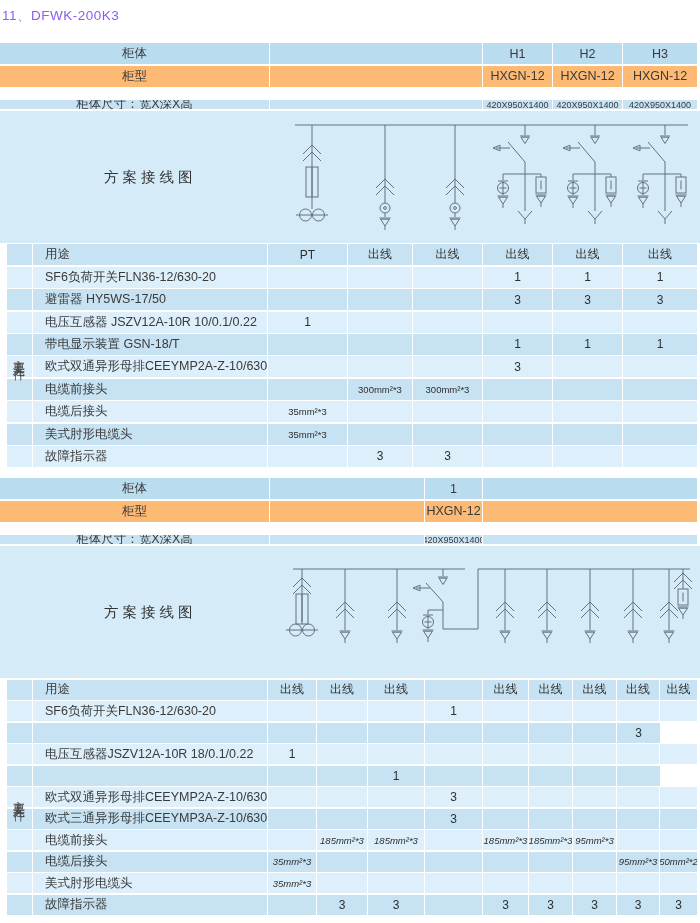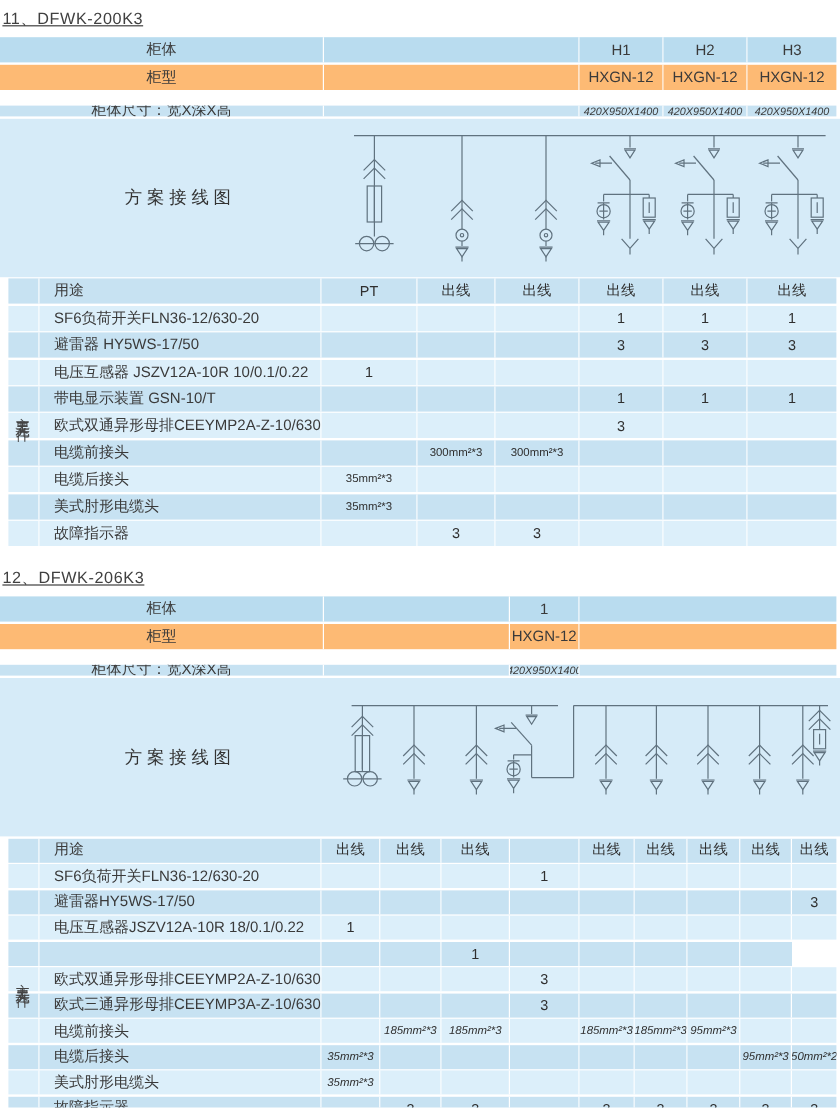--- a/index.html
+++ b/index.html
@@ -1,35 +1,35 @@
 <!DOCTYPE html>
 <html><head>
 <meta charset="utf-8">
 <style>
   html,body { margin:0; padding:0; }
   body {
     width:700px; height:923px; overflow:hidden; background:#fff;
     font-family:"Liberation Sans","DejaVu Sans",sans-serif;
     -webkit-font-smoothing:antialiased;
   }
-  .sec-title { font-size:13.5px; color:#404040; padding:7px 0 6px 2px; letter-spacing:0.5px;text-decoration:underline; }
+  .sec-title { font-size:13.5px; color:#8b5cf6; padding:7px 0 18px 2px; letter-spacing:0.5px; }
   
   .info .irow { display:grid; height:21px; margin-bottom:1.6px; }
   .t1-info .irow { grid-template-columns:270px 213px 70px 70px 74px; }
   .t2-info .irow { grid-template-columns:270px 155px 58px 214px; }
   .cell {
     display:flex; align-items:center; justify-content:center;
     font-size:12.5px; color:#3a3a3a; border-right:1.6px solid #fff;
     overflow:hidden; white-space:nowrap;
   }
   .irow .cell:last-child, .crow .cell:last-child { border-right:none; }
   .irow1 .cell { background:#b9dcef; }
   .irow2 .cell { background:#fdba74; }
   .irow3 .cell { background:#c7e2f2;margin-top:12px; }
-  .irow3 .v { font-size:9px;font-style:italic; }
+  .irow3 .v { font-size:9px; }
   
   .band { position:relative; height:132px; background:#d6ebf8; margin-bottom:1.6px; }
   .band-label {
     position:absolute; left:104px; top:50%; transform:translateY(-50%);
     font-size:14.5px; letter-spacing:4px; color:#333;
   }
   .band svg { position:absolute; left:0; top:0; }
   svg.diagram { stroke:#60727f; stroke-width:1; fill:none; }
   
   .comp { position:relative; padding-left:7px; }
@@ -246,21 +246,21 @@
           <div class="cell v">1</div>
           <div class="cell v"></div>
           <div class="cell v"></div>
           <div class="cell v"></div>
           <div class="cell v"></div>
           <div class="cell v"></div>
         </div>
 
         <div class="crow">
           <div class="cell strip"></div>
-          <div class="cell lbl">带电显示装置 GSN-10/T</div>
+          <div class="cell lbl">带电显示装置 GSN-18/T</div>
           <div class="cell v"></div>
           <div class="cell v"></div>
           <div class="cell v"></div>
           <div class="cell v">1</div>
           <div class="cell v">1</div>
           <div class="cell v">1</div>
         </div>
 
         <div class="crow">
           <div class="cell strip"></div>
@@ -316,21 +316,20 @@
           <div class="cell v"></div>
           <div class="cell v"></div>
         </div>
       <div class="side-label">主要元件</div>
     </div>
   </div>
 
   <div class="gap10"></div>
 
   <div>
-    <div class="sec-title">12、DFWK-206K3</div>
 
     <div class="info t2-info">
       <div class="irow irow1">
         <div class="cell">柜体</div>
         <div class="cell"></div>
         <div class="cell v">1</div>
         <div class="cell"></div>
       </div>
       <div class="irow irow2">
         <div class="cell">柜型</div>
@@ -440,21 +439,20 @@
           <div class="cell v">1</div>
           <div class="cell v"></div>
           <div class="cell v"></div>
           <div class="cell v"></div>
           <div class="cell v"></div>
           <div class="cell v"></div>
         </div>
 
         <div class="crow">
           <div class="cell strip"></div>
-          <div class="cell lbl">避雷器HY5WS-17/50</div>
           <div class="cell v"></div>
           <div class="cell v"></div>
           <div class="cell v"></div>
           <div class="cell v"></div>
           <div class="cell v"></div>
           <div class="cell v"></div>
           <div class="cell v"></div>
           <div class="cell v"></div>
           <div class="cell v">3</div>
         </div>

